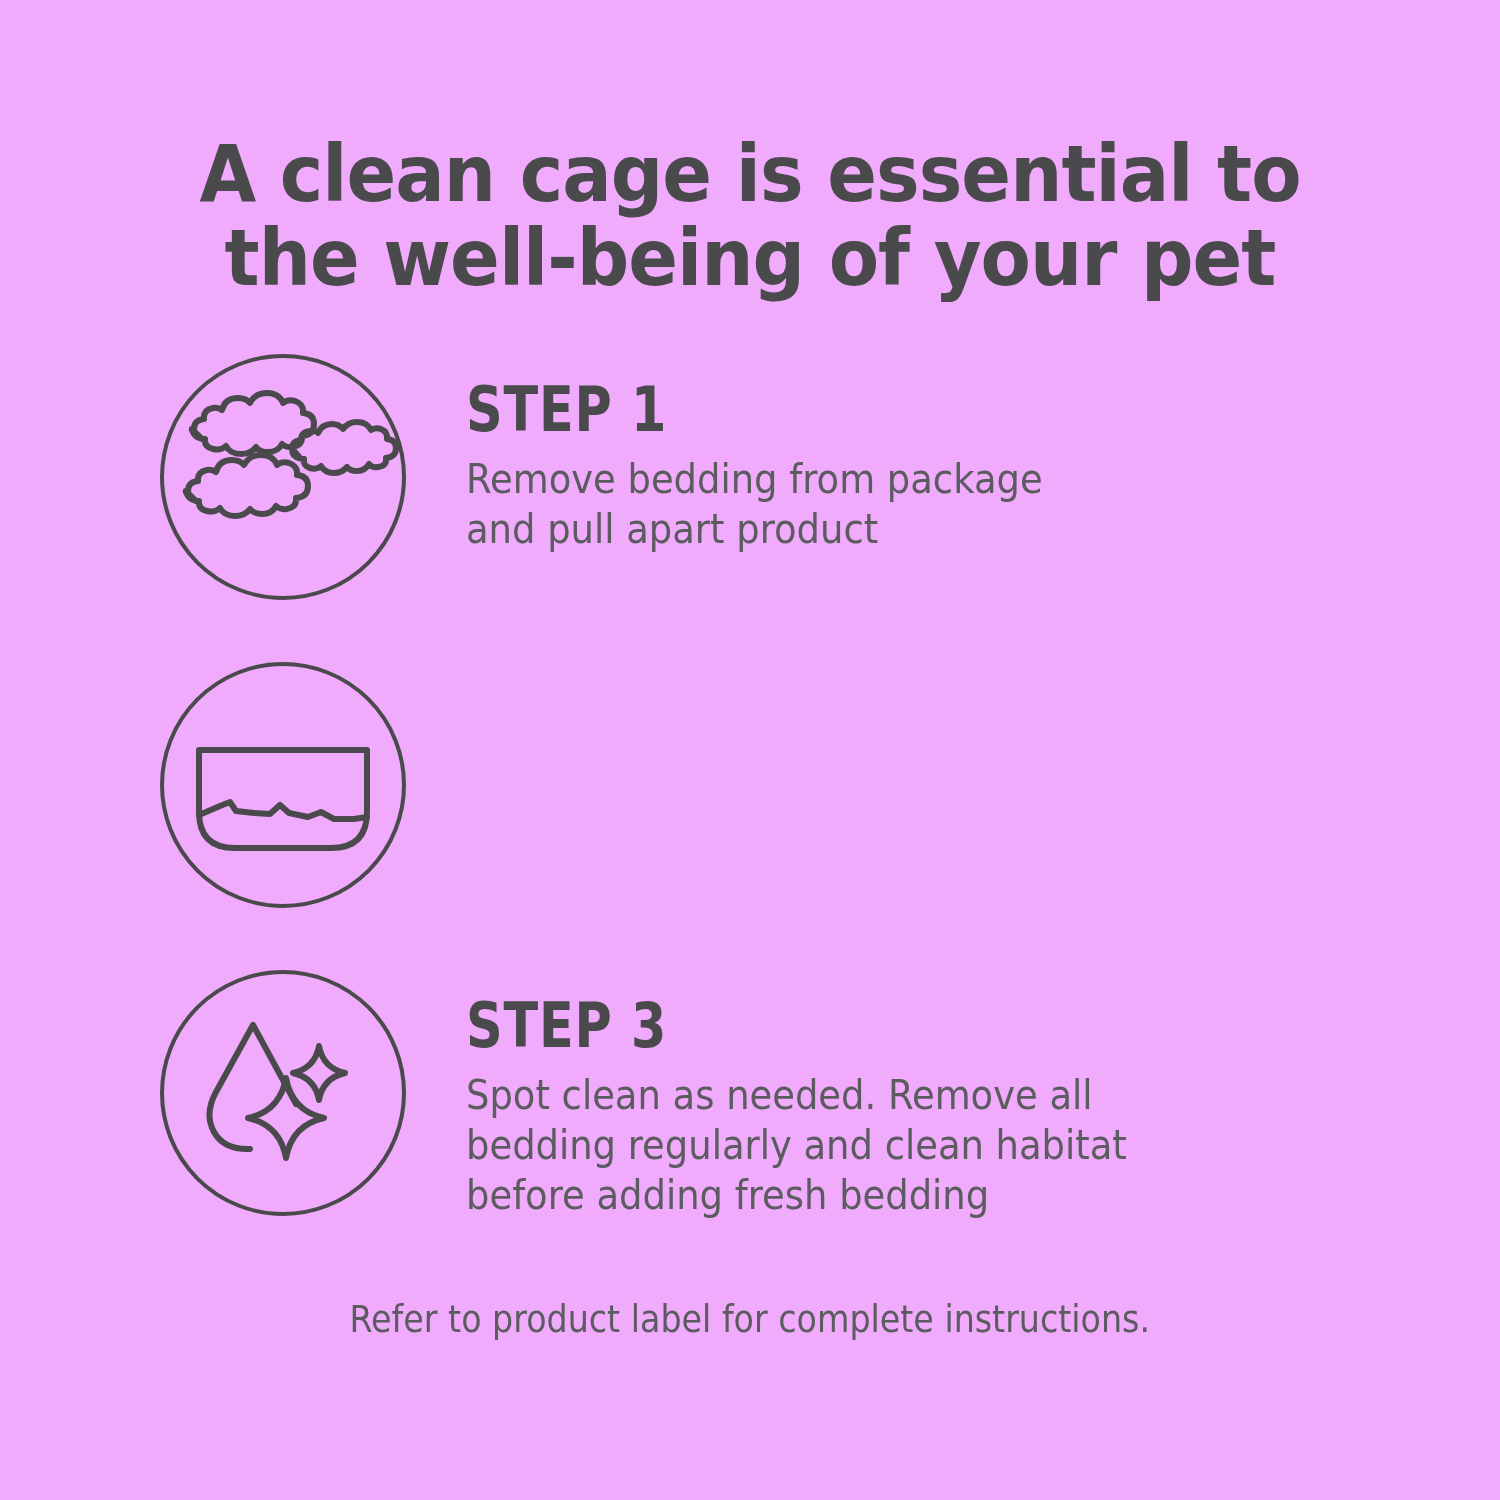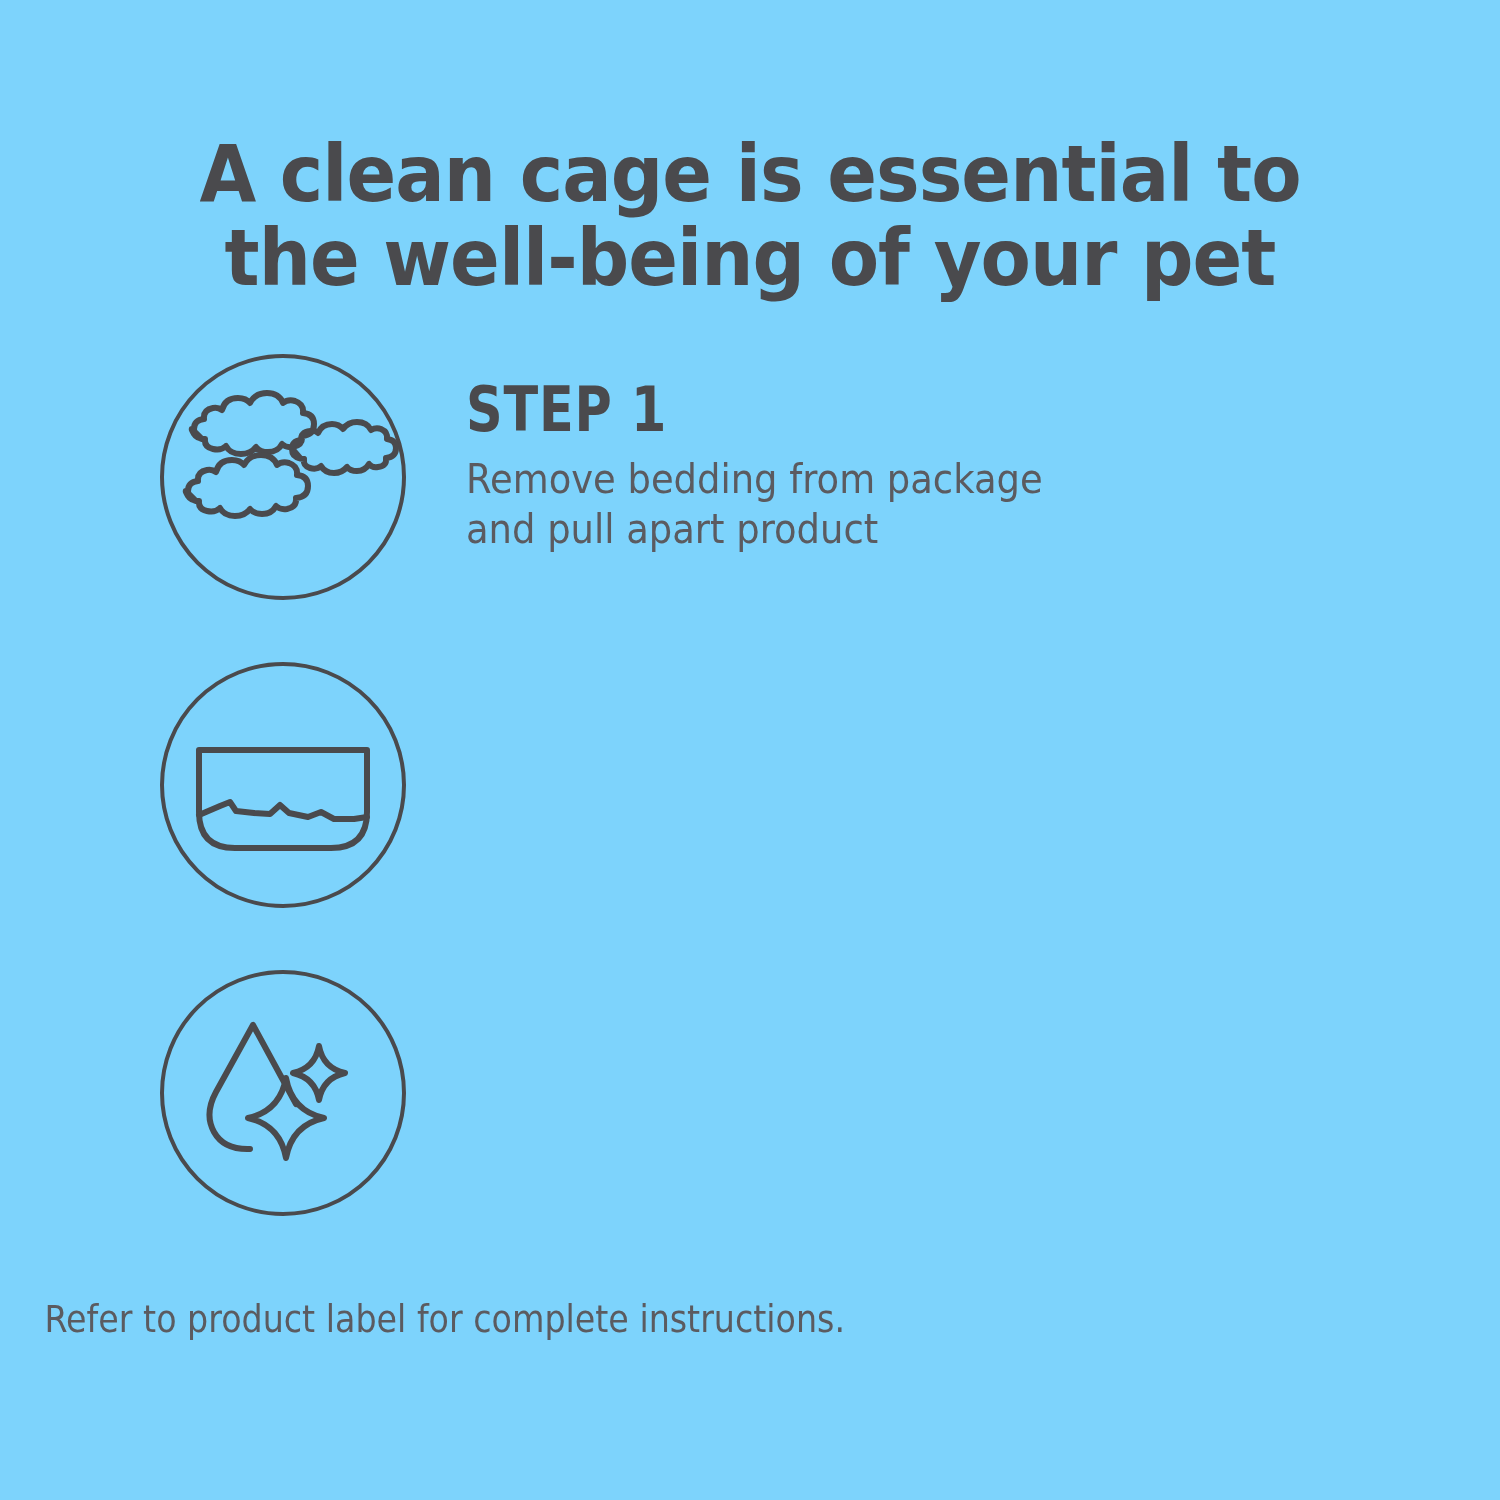--- a/index.html
+++ b/index.html
@@ -10,21 +10,21 @@
     width: 1500px;
     height: 1500px;
     background: #f0f0f2;
     font-family: "Liberation Sans", sans-serif;
     overflow: hidden;
   }
   .page {
     position: relative;
     width: 1500px;
     height: 1500px;
-    background: #7dd3fc;
+    background: #f0abfc;
     box-sizing: border-box;
   }
 
   
   .title-block {
     position: absolute;
     top: 132px;
     left: 0;
     width: 1500px;
     text-align: center;
@@ -98,20 +98,21 @@
     display: block;
     white-space: nowrap;
   }
 
   
   .footer {
     position: absolute;
     top: 1298px;
     left: 0;
     width: 1500px;
+    text-align: center;
   }
   .footer-text {
     font-family: "DejaVu Sans", sans-serif;
     font-weight: normal;
     font-size: 37px;
     line-height: 44px;
     color: #5b5b60;
     transform: scaleX(0.90);
     transform-origin: center;
     display: inline-block;
@@ -221,20 +222,28 @@
                q-6 -33 -38 -40
                q32 -7 38 -40 Z"></path>
 
           <path class="ink" stroke-width="6" stroke-linejoin="round" stroke-linecap="round" d="M161 78
                q4 22 26 27
                q-22 5 -26 27
                q-4 -22 -26 -27
                q22 -5 26 -27 Z"></path>
         </svg>
       </div>
+      <div class="step-text">
+        <div class="step-heading">STEP 3</div>
+        <div class="step-body">
+          <span class="ln">Spot clean as needed. Remove all</span>
+          <span class="ln">bedding regularly and clean habitat</span>
+          <span class="ln">before adding fresh bedding</span>
+        </div>
+      </div>
     </div>
 
   </div>
 
   <div class="footer">
     <span class="footer-text">Refer to product label for complete instructions.</span>
   </div>
 
 </div>
 

